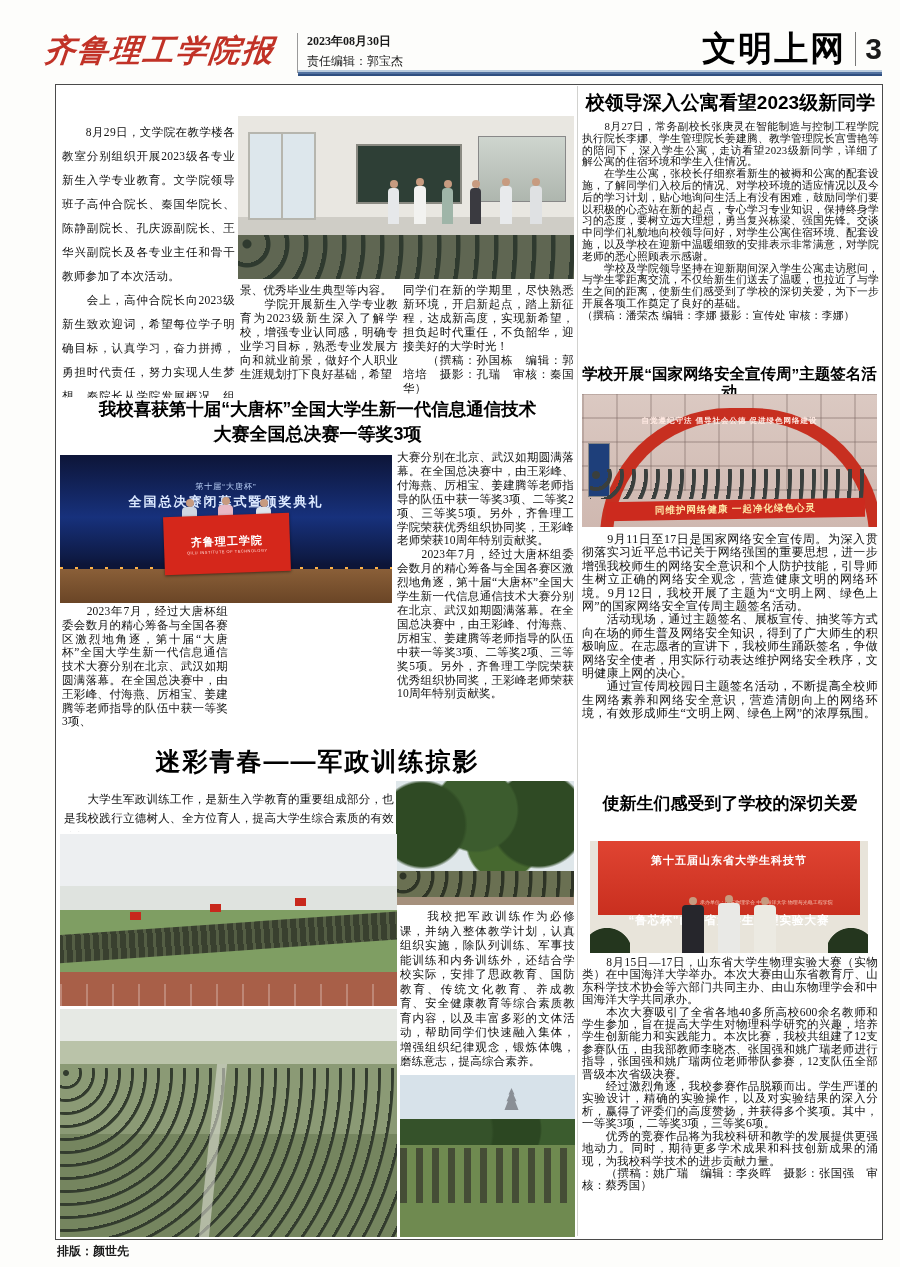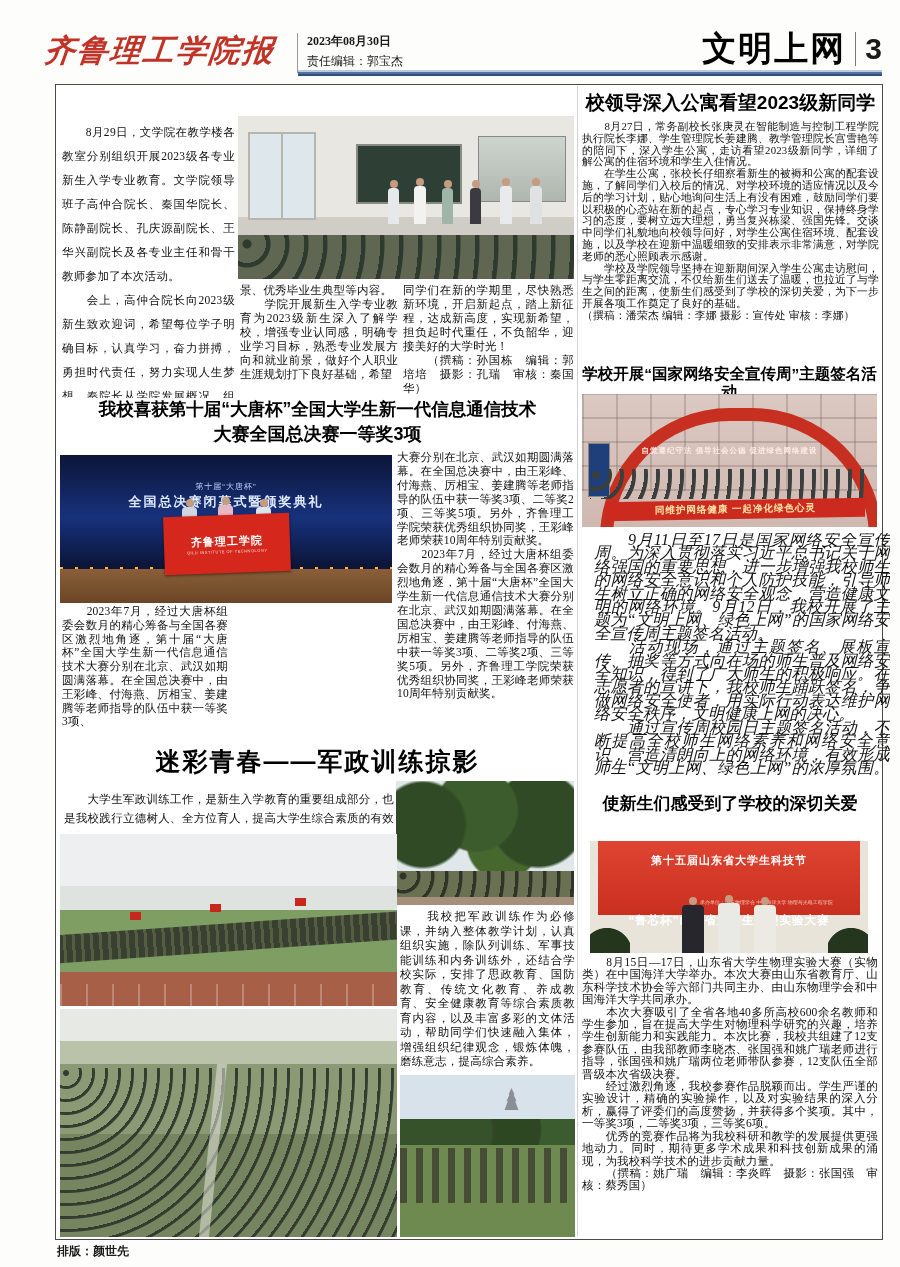--- a/index.html
+++ b/index.html
@@ -76,21 +76,21 @@
   .soldier-line{left:0;right:0;top:45%;height:34%;
       background:repeating-linear-gradient(90deg,#454d36 0 7px,transparent 7px 16px);}
   
   .ph5{background:linear-gradient(#dbc9c2,#cfb8b0);}
   .win-grid{left:0;right:0;top:0;bottom:36px;
       background-image:repeating-linear-gradient(90deg,rgba(120,100,95,.3) 0 2px,transparent 2px 34px),
                        repeating-linear-gradient(0deg,rgba(120,100,95,.3) 0 2px,transparent 2px 24px);}
   .arch{left:18px;top:14px;width:256px;height:360px;border:13px solid #c72f20;
         border-radius:130px 130px 0 0;border-bottom:none;}
   .arch-text{left:30px;right:30px;top:22px;text-align:center;font-size:7.5px;color:#ffe9e2;
-             font-family:"Liberation Sans",sans-serif;font-weight:bold;letter-spacing:1px;margin-top:30px;}
+             font-family:"Liberation Sans",sans-serif;font-weight:bold;letter-spacing:1px;}
   .cy-crowd{left:8px;right:8px;bottom:28px;height:30px;
       background-image:repeating-radial-gradient(circle at 6px 6px,#3a3f3d 0 3.5px,transparent 4.5px 12px);}
   .cy-banner{left:24px;right:12px;bottom:8px;height:19px;background:#cc2a1e;transform:rotate(-1deg);
       display:flex;align-items:center;justify-content:center;font-size:9.5px;font-weight:bold;color:#ffe9a8;
       font-family:"Liberation Sans",sans-serif;letter-spacing:1px;}
   .standee{left:6px;bottom:30px;width:20px;height:52px;background:#1e3f7a;border:1px solid #888;}
   
   .ph6{background:#e8e4da;}
   .red-screen{left:8px;right:8px;top:0;height:74px;background:linear-gradient(#e04432,#c92f1f);}
   .phys-l1{left:0;right:0;top:12px;text-align:center;font-size:11px;font-weight:bold;color:#fff;
@@ -207,21 +207,21 @@
 
   <div class="abs photo ph5" style="left:582px;top:394px;width:295px;height:133px;">
     <div class="ph-el win-grid"></div>
     <div class="ph-el arch"></div>
     <div class="ph-el arch-text">自觉遵纪守法 倡导社会公德 促进绿色网络建设</div>
     <div class="ph-el standee"></div>
     <div class="ph-el cy-crowd"></div>
     <div class="ph-el cy-banner">同维护网络健康 一起净化绿色心灵</div>
   </div>
 
-  <div class="abs bt" style="left:594px;top:533px;width:296px;height:258px;font-size:16px;line-height:13.4px;letter-spacing:.3px;font-style:italic;">　　9月11日至17日是国家网络安全宣传周。为深入贯彻落实习近平总书记关于网络强国的重要思想，进一步增强我校师生的网络安全意识和个人防护技能，引导师生树立正确的网络安全观念，营造健康文明的网络环境。9月12日，我校开展了主题为“文明上网、绿色上网”的国家网络安全宣传周主题签名活动。
+  <div class="abs bt" style="left:582px;top:533px;width:296px;height:258px;font-size:12px;line-height:13.4px;letter-spacing:.3px;">　　9月11日至17日是国家网络安全宣传周。为深入贯彻落实习近平总书记关于网络强国的重要思想，进一步增强我校师生的网络安全意识和个人防护技能，引导师生树立正确的网络安全观念，营造健康文明的网络环境。9月12日，我校开展了主题为“文明上网、绿色上网”的国家网络安全宣传周主题签名活动。
 　　活动现场，通过主题签名、展板宣传、抽奖等方式向在场的师生普及网络安全知识，得到了广大师生的积极响应。在志愿者的宣讲下，我校师生踊跃签名，争做网络安全使者，用实际行动表达维护网络安全秩序，文明健康上网的决心。
 　　通过宣传周校园日主题签名活动，不断提高全校师生网络素养和网络安全意识，营造清朗向上的网络环境，有效形成师生“文明上网、绿色上网”的浓厚氛围。</div>
 
   <div class="abs hl" style="left:582px;top:794px;width:296px;font-size:17px;">使新生们感受到了学校的深切关爱</div>
 
   <div class="abs photo ph6" style="left:590px;top:841px;width:278px;height:112px;">
     <div class="ph-el red-screen"></div>
     <div class="ph-el phys-l1">第十五届山东省大学生科技节</div>
     <div class="ph-el phys-l2">“鲁芯杯”山东省大学生物理实验大赛</div>
     <div class="ph-el phys-sub">承办单位：山东物理学会 中国海洋大学 物理与光电工程学院</div>

